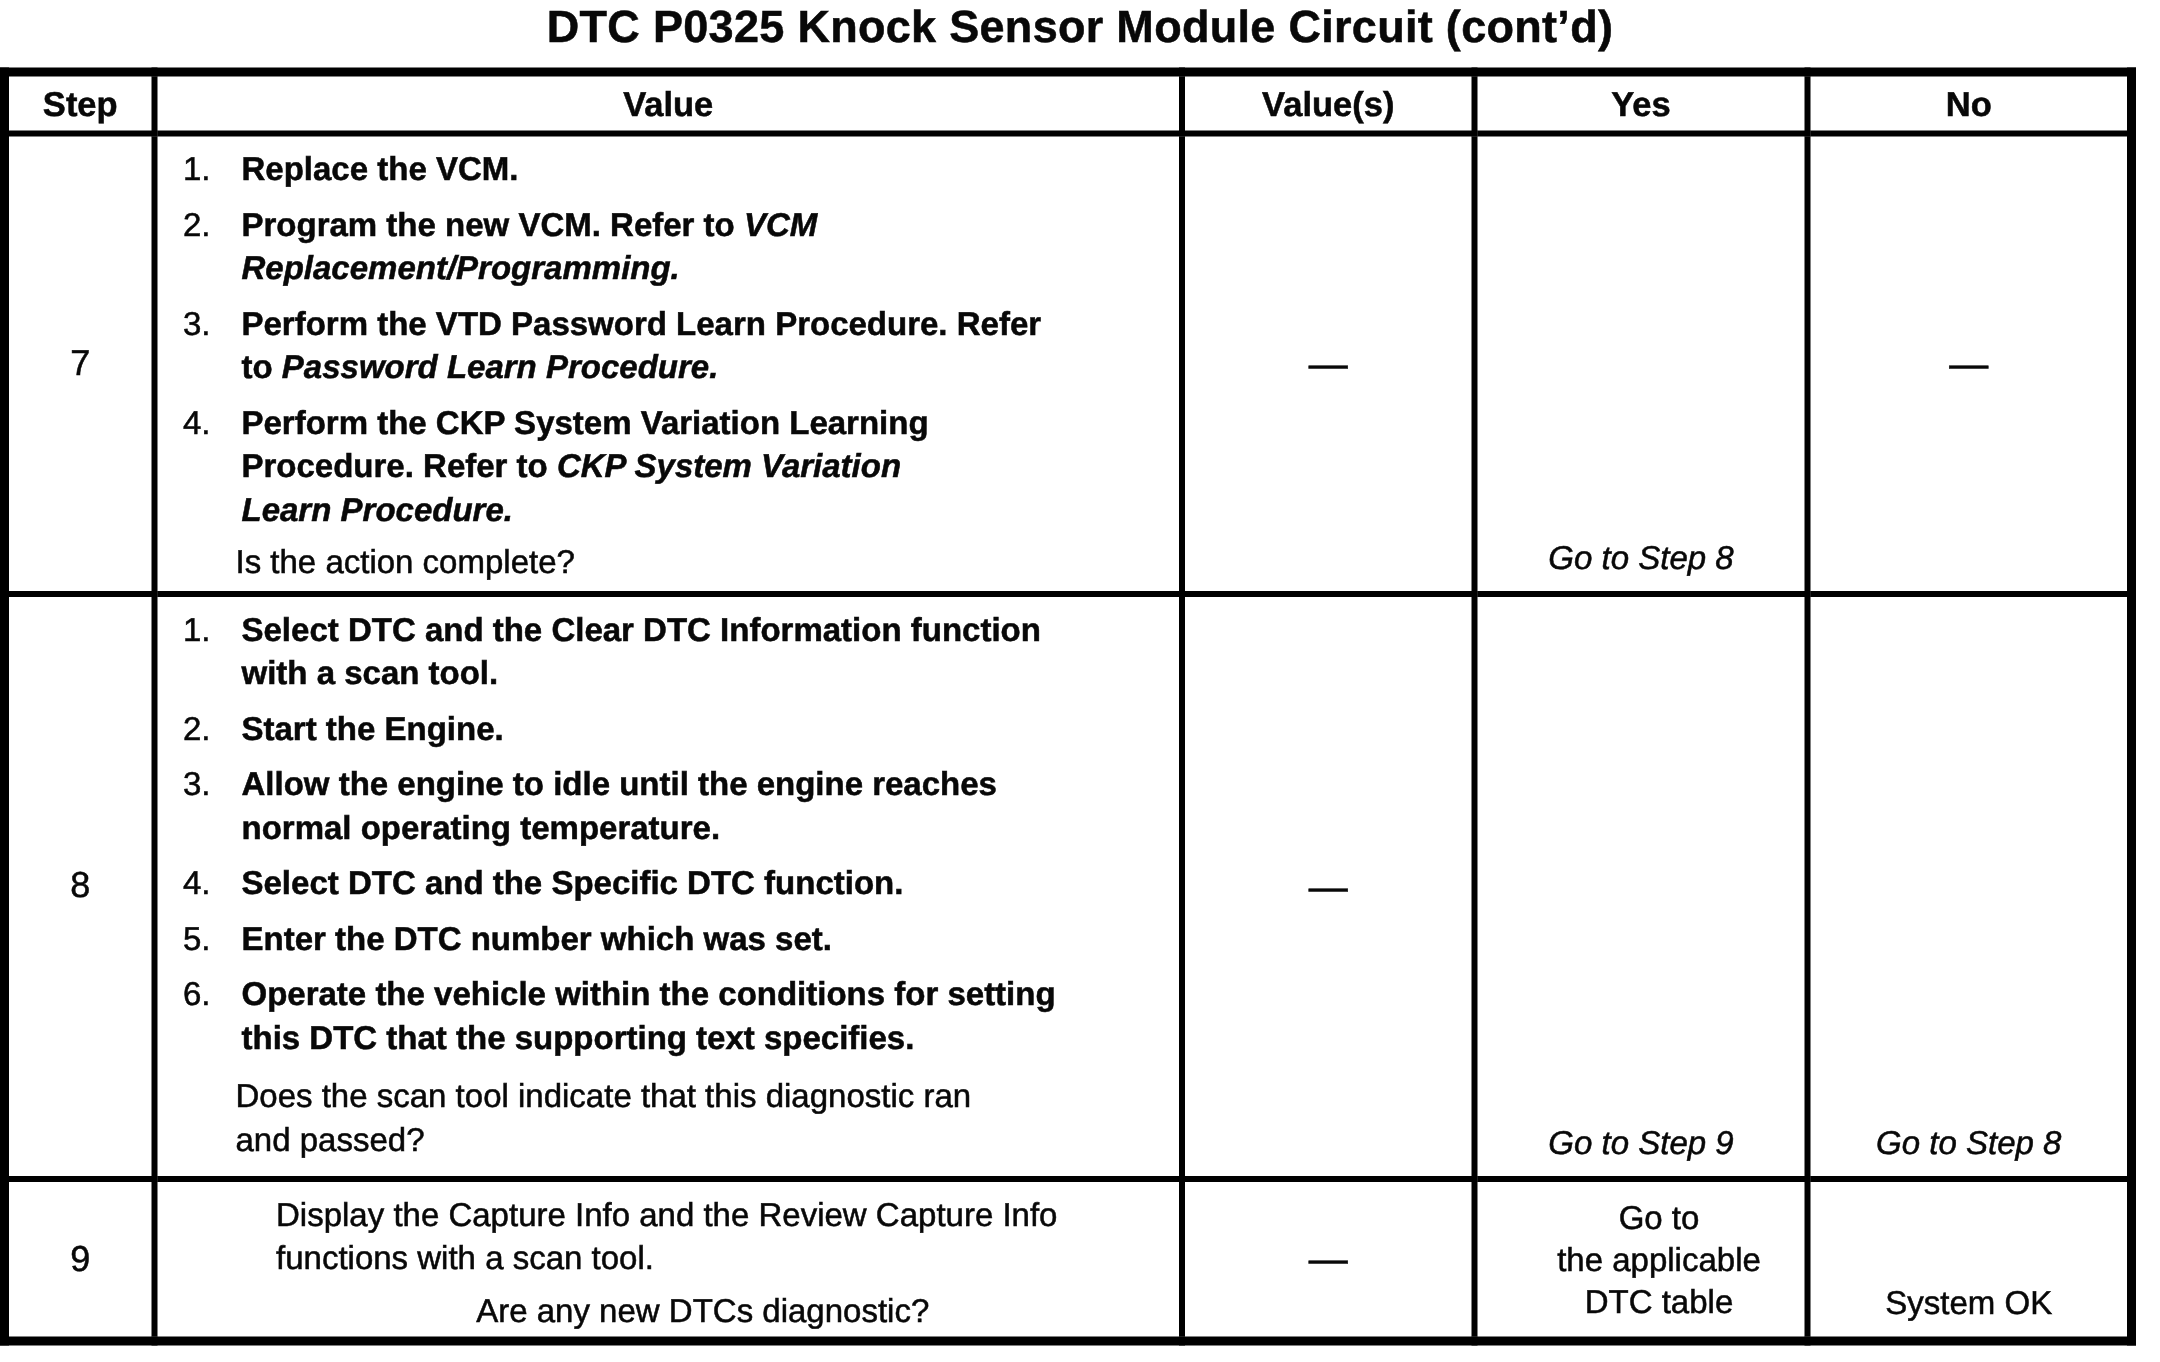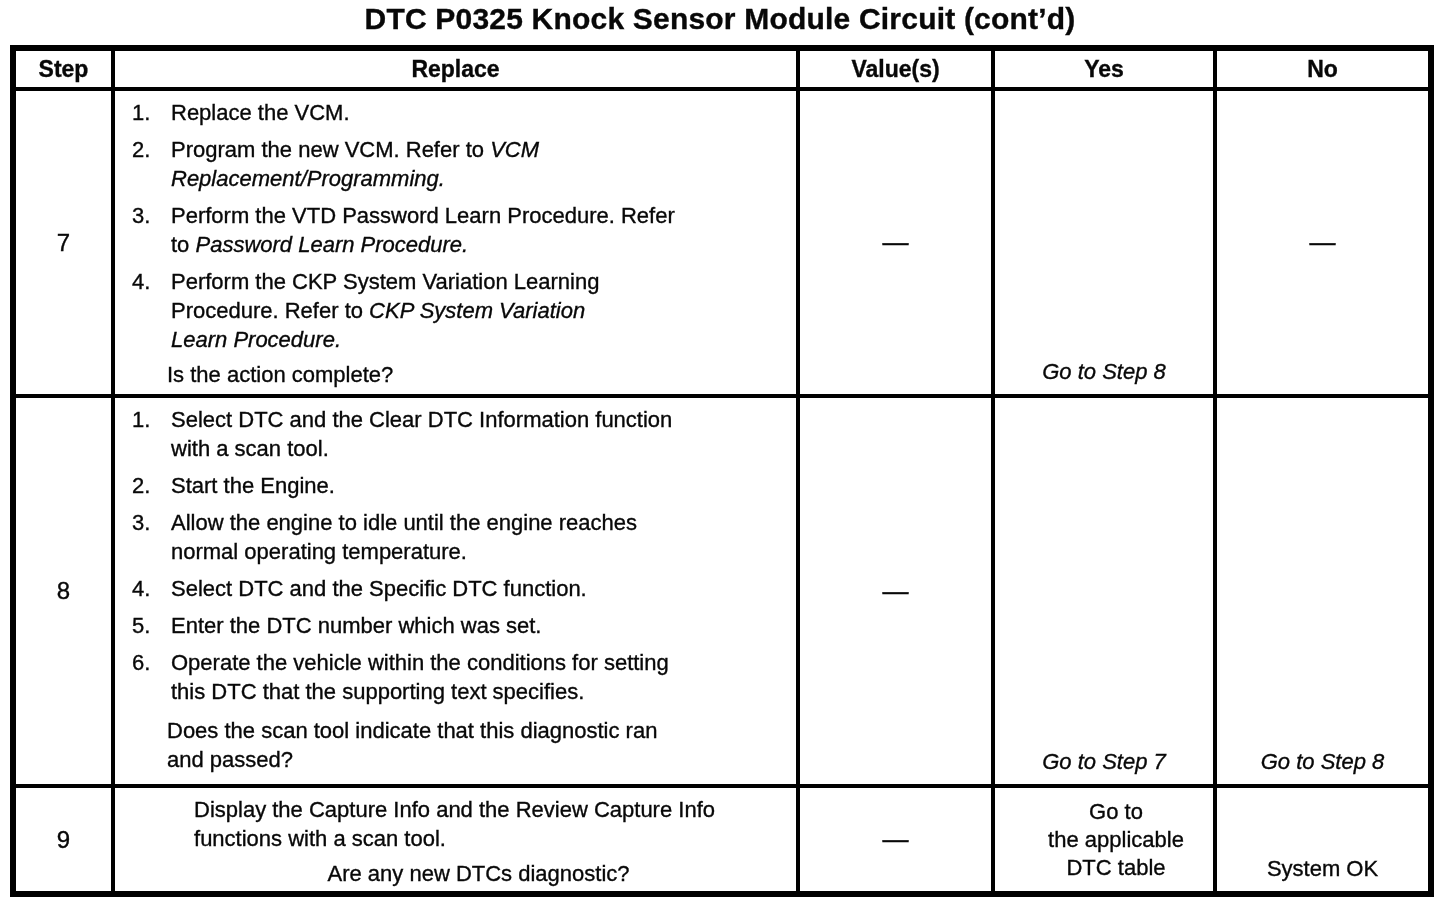--- a/index.html
+++ b/index.html
@@ -22,21 +22,21 @@
     left: 0;
     width: 100%;
     text-align: center;
     font-size: 30px;
     font-weight: 700;
     letter-spacing: 0.2px;
     white-space: nowrap;
   }
   table.dtc {
     position: absolute;
-    left: 10px;
+    left: 0;
     top: 45px;
     width: 1418px;
     border-collapse: collapse;
     table-layout: fixed;
     background: #ffffff;
     border: 6px solid #000;
   }
   table.dtc th, table.dtc td {
     border: 4px solid #000;
     padding: 0;
@@ -77,20 +77,21 @@
     margin-top: 8px;
   }
   .action-item:first-child { margin-top: 0; }
   .action-item .num {
     flex: none;
     width: 39px;
   }
   .action-item .txt {
     flex: 1;
     white-space: pre-line;
+    font-weight: bold;
   }
   .action-item .txt i { font-style: italic; }
   .action-plain {
     white-space: pre-line;
   }
   .question {
     margin-top: auto;
     padding-top: 6px;
     white-space: pre-line;
     margin-left: 48px;
@@ -123,21 +124,21 @@
     <colgroup>
       <col style="width:100px">
       <col style="width:685px">
       <col style="width:195px">
       <col style="width:222px">
       <col style="width:216px">
     </colgroup>
     <thead>
       <tr>
         <th class="hdr">Step</th>
-        <th class="hdr">Replace</th>
+        <th class="hdr">Value</th>
         <th class="hdr">Value(s)</th>
         <th class="hdr">Yes</th>
         <th class="hdr">No</th>
       </tr>
     </thead>
     <tbody>
 
       <tr class="row-7">
         <td class="step-cell">7</td>
         <td class="action-cell">
@@ -204,21 +205,21 @@
               <span class="num">6.</span>
               <span class="txt"><span>Operate the vehicle within the conditions for setting
 this DTC that the supporting text specifies.</span><i></i></span>
             </div>
             <div class="question">Does the scan tool indicate that this diagnostic ran
 and passed?</div>
           </div>
         </td>
         <td class="value-cell"><span class="dash">—</span></td>
         <td class="result-cell v-bot">
-          <div class="reswrap res-italic">Go to Step 7</div>
+          <div class="reswrap res-italic">Go to Step 9</div>
         </td>
         <td class="result-cell v-bot">
           <div class="reswrap res-italic">Go to Step 8</div>
         </td>
       </tr>
 
       <tr class="row-9">
         <td class="step-cell">9</td>
         <td class="action-cell">
           <div class="acwrap h9">

